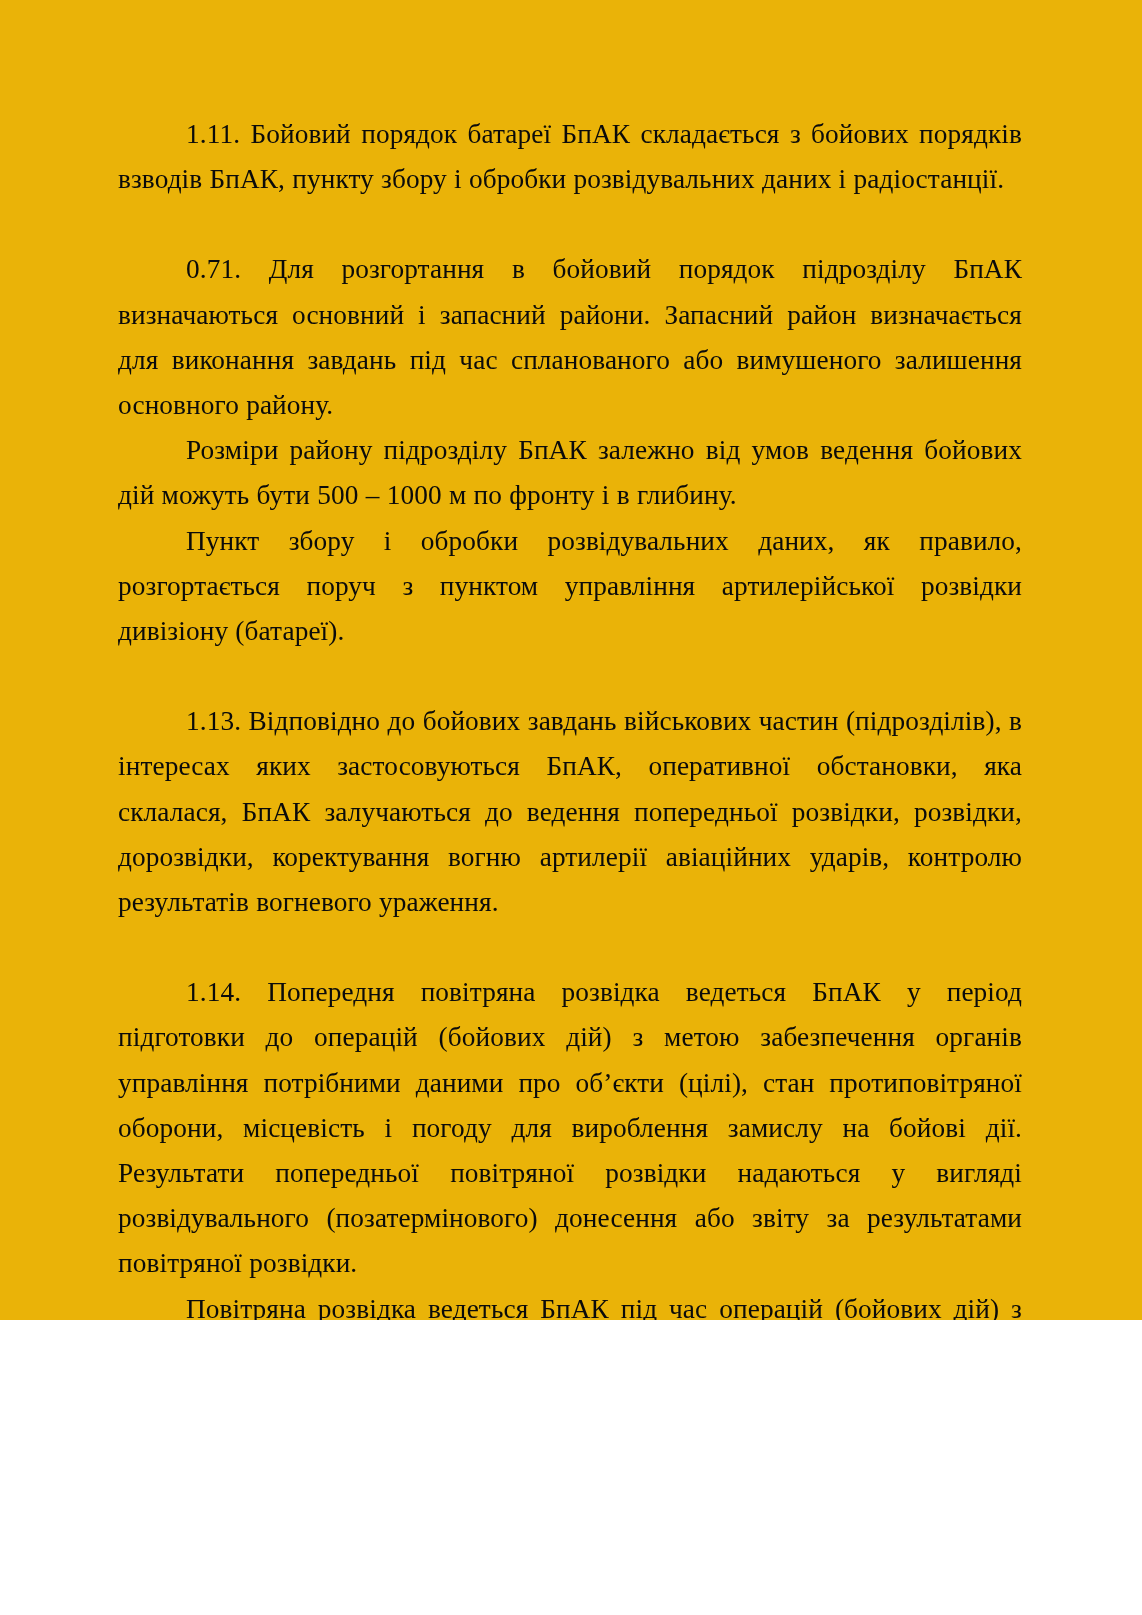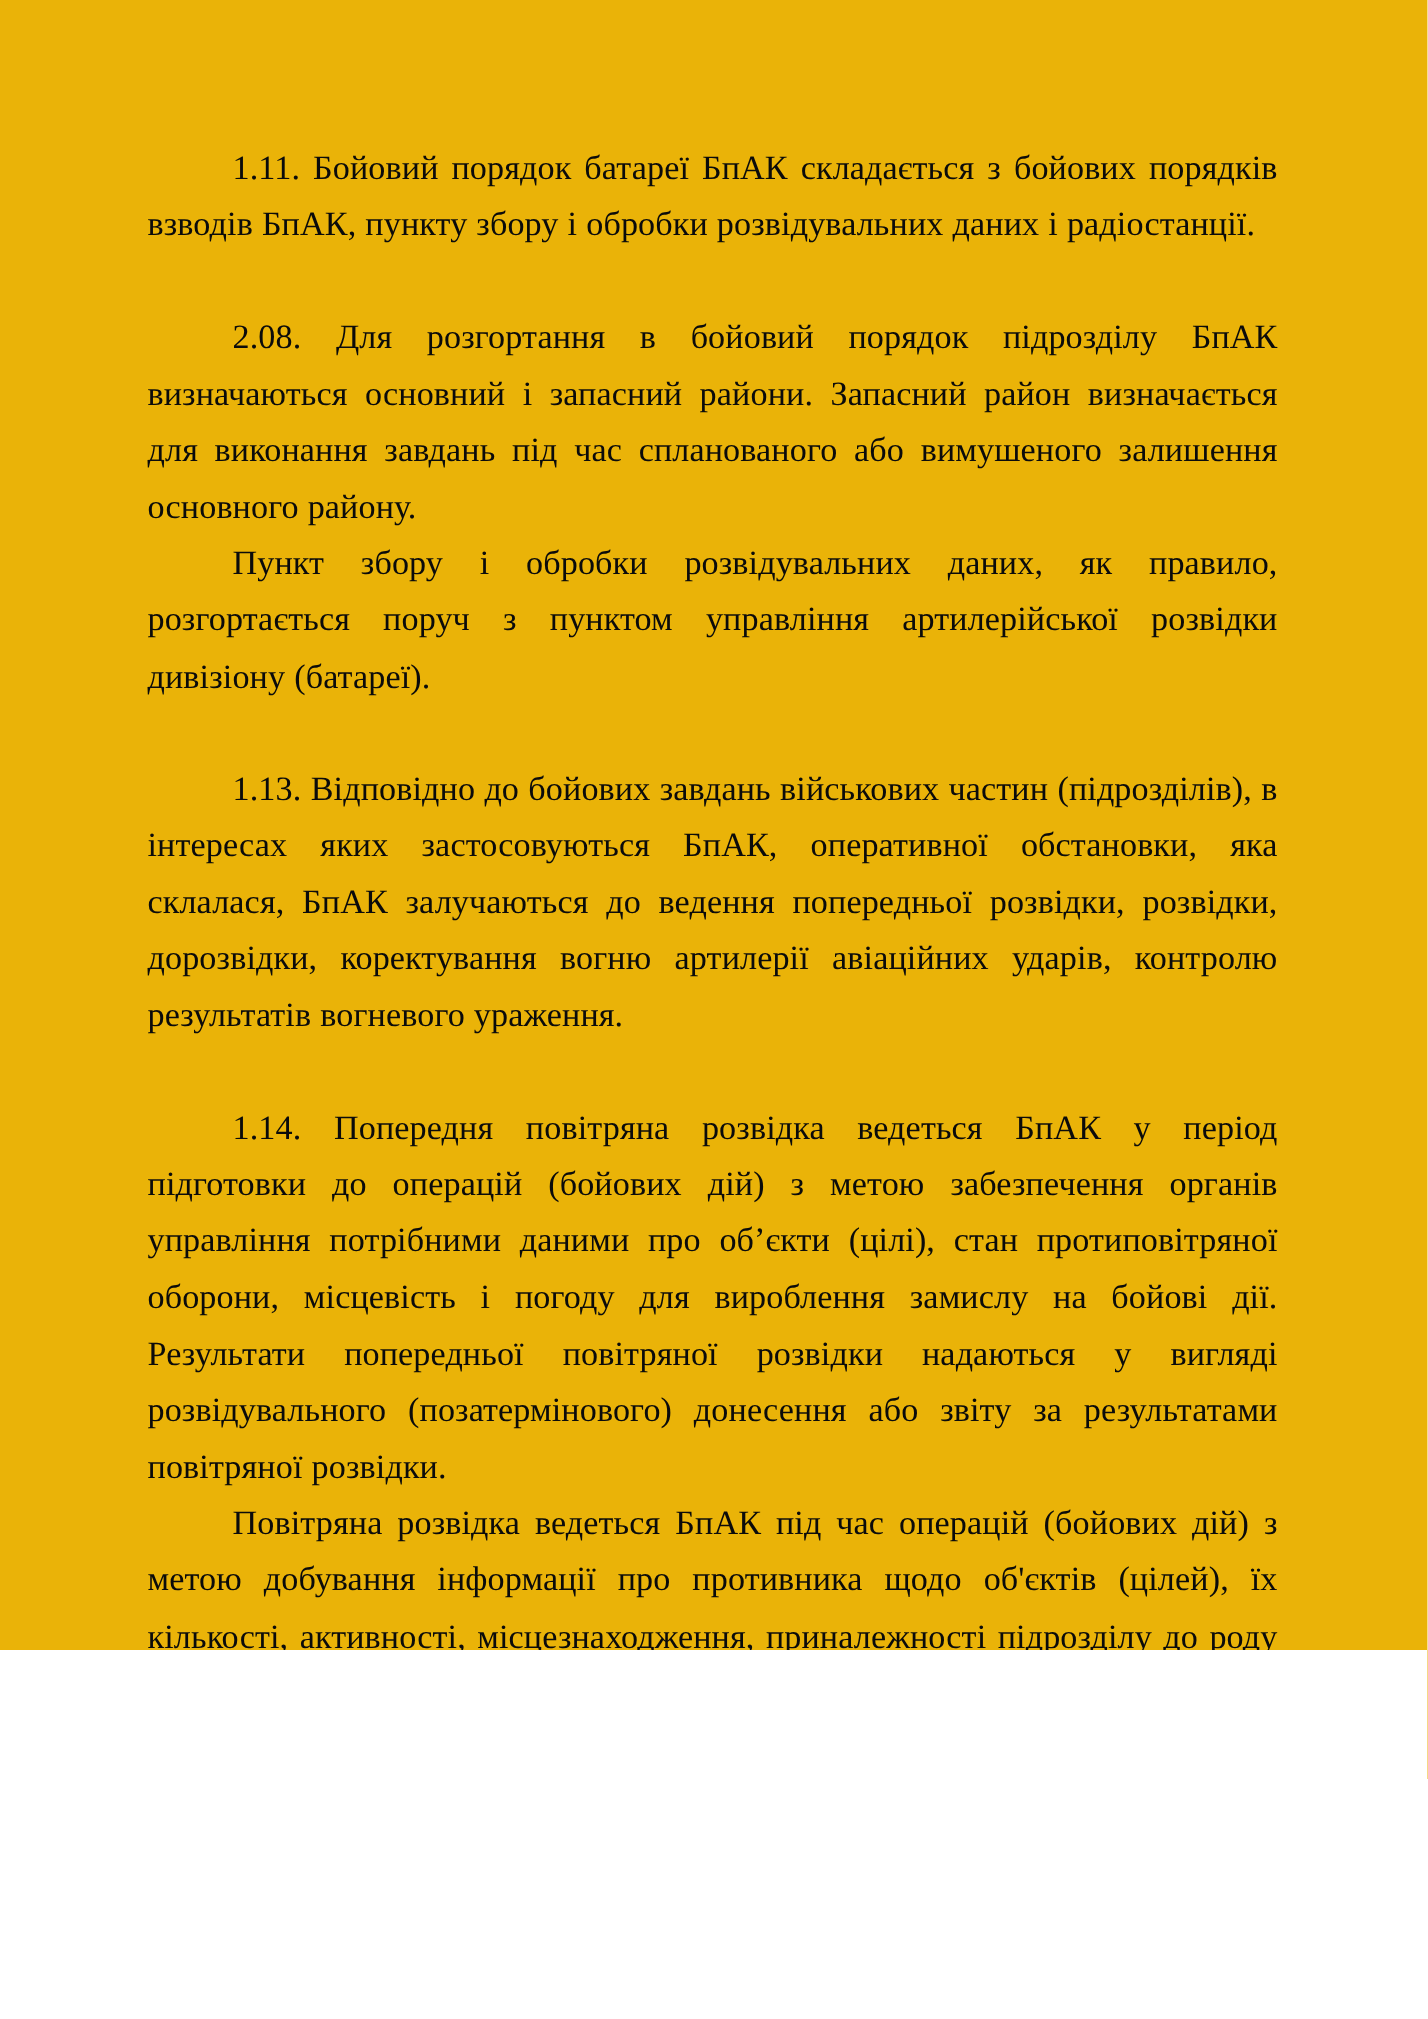--- a/index.html
+++ b/index.html
@@ -56,21 +56,22 @@
 </style>
 </head>
 <body>
 
 <div class="page">
 
   <div class="text-column">
 
     <p class="para">1.11. Бойовий порядок батареї БпАК складається з бойових порядків взводів БпАК, пункту збору і обробки розвідувальних даних і радіостанції.</p>
 
-    <p class="para gap-before">2.08. Для розгортання в бойовий порядок підрозділу БпАК визначаються основний і запасний райони. Запасний район визначається для виконання завдань під час спланованого або вимушеного залишення основного району.</p>
+    <p class="para gap-before">0.71. Для розгортання в бойовий порядок підрозділу БпАК визначаються основний і запасний райони. Запасний район визначається для виконання завдань під час спланованого або вимушеного залишення основного району.</p>
+    <p class="para">Розміри району підрозділу БпАК залежно від умов ведення бойових дій можуть бути 500 – 1000 м по фронту і в глибину.</p>
     <p class="para">Пункт збору і обробки розвідувальних даних, як правило, розгортається поруч з пунктом управління артилерійської розвідки дивізіону (батареї).</p>
 
     <p class="para gap-before">1.13. Відповідно до бойових завдань військових частин (підрозділів), в інтересах яких застосовуються БпАК, оперативної обстановки, яка склалася, БпАК залучаються до ведення попередньої розвідки, розвідки, дорозвідки, коректування вогню артилерії авіаційних ударів, контролю результатів вогневого ураження.</p>
 
     <p class="para gap-before">1.14. Попередня повітряна розвідка ведеться БпАК у період підготовки до операцій (бойових дій) з метою забезпечення органів управління потрібними даними про об’єкти (цілі), стан протиповітряної оборони, місцевість і погоду для вироблення замислу на бойові дії. Результати попередньої повітряної розвідки надаються у вигляді розвідувального (позатермінового) донесення або звіту за результатами повітряної розвідки.</p>
     <p class="para">Повітряна розвідка ведеться БпАК під час операцій (бойових дій) з метою добування інформації про противника щодо об'єктів (цілей), їх кількості, активності, місцезнаходження, приналежності підрозділу до роду військ, озброєння підрозділу тощо. За результатами повітряної розвідки відповідно до завдань складаються донесення, а за потреби – звіти за результатами повітряної розвідки або фотосхеми.</p>
 
   </div>
 
   <div class="page-number">11</div>

